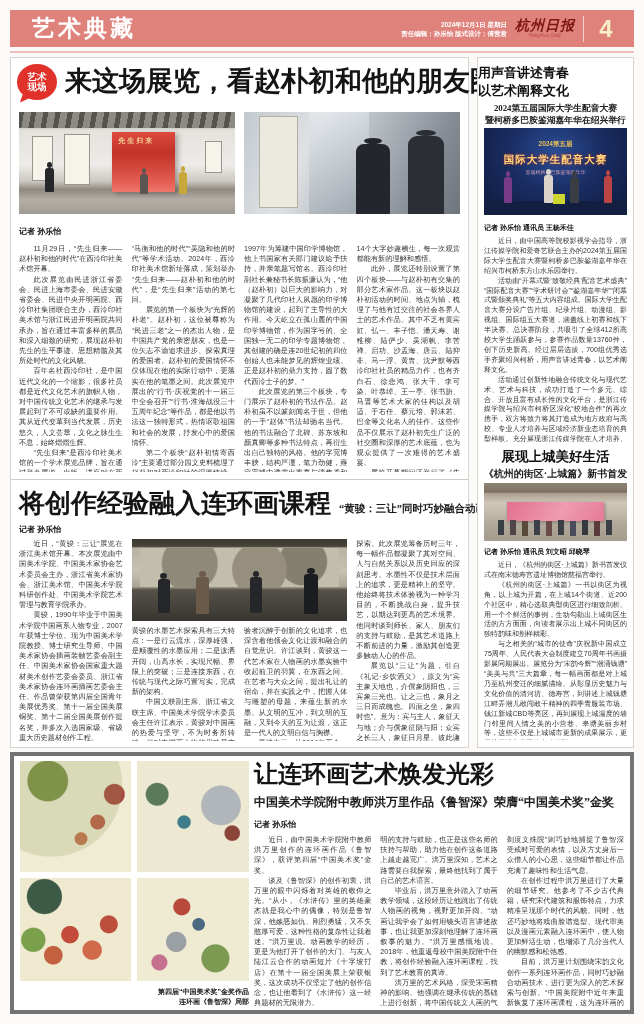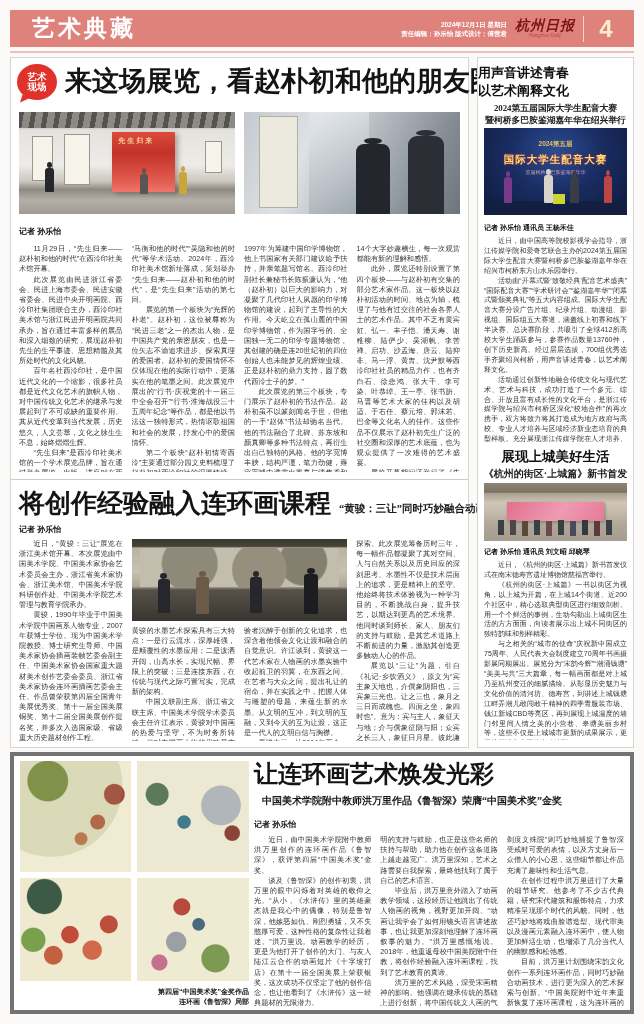--- a/index.html
+++ b/index.html
@@ -61,21 +61,21 @@
   .b-sub{position:absolute;left:0;right:0;top:409px;text-align:center;font-size:10px;font-weight:bold;color:#222;}
   .b-photo{position:absolute;left:6px;top:425px;width:143px;height:58px;}
   .b-byline{position:absolute;left:6px;top:489px;font-size:7px;}
   .b-paras{position:absolute;left:6px;right:6px;top:502px;height:180px;overflow:hidden;}
   
   .comic-grid{position:absolute;left:6px;top:5px;width:229px;display:grid;
               grid-template-columns:111px 112px;grid-template-rows:111px 103px;gap:6px;}
   .comic-cell{position:relative;overflow:hidden;}
   .comic-caption{position:absolute;left:6px;top:231px;width:229px;text-align:right;font-size:7px;font-weight:bold;line-height:10px;color:#222;}
   .comic-headline{position:absolute;left:240px;top:2px;margin:0;font-size:24px;font-weight:900;color:#141414;white-space:nowrap;}
-  .comic-subhead{position:absolute;left:248px;top:38px;font-size:10px;font-weight:bold;color:#1a1a1a;white-space:nowrap;}
+  .comic-subhead{position:absolute;left:240px;top:38px;font-size:12px;font-weight:bold;color:#1a1a1a;white-space:nowrap;}
   .comic-byline{position:absolute;left:240px;top:63px;}
   .cols-comic{position:absolute;left:240px;right:6px;top:79px;height:173px;}
   
   .ph-gallery{background:linear-gradient(180deg,#6f6d68 0%,#96938d 9%,#e4e2dd 18%,#edece8 52%,#cbc7c0 68%,#8e8a82 76%,#b3afa7 86%,#a09c94 100%);}
   .ph-gallery .ceil{position:absolute;top:0;left:0;right:0;height:16%;
       background:repeating-linear-gradient(100deg,#55534e 0 5px,#8c8a85 5px 12px);}
   .ph-gallery .art{position:absolute;background:#f6f3ea;border:1px solid #9a968e;}
   .redwall{position:absolute;left:43%;top:20%;width:29%;height:58%;
       background:linear-gradient(180deg,#de4a40 0%,#c23227 35%,#e25a4e 80%,#f0756a 100%);
       box-shadow:3px 2px 5px rgba(60,40,40,.35);}

